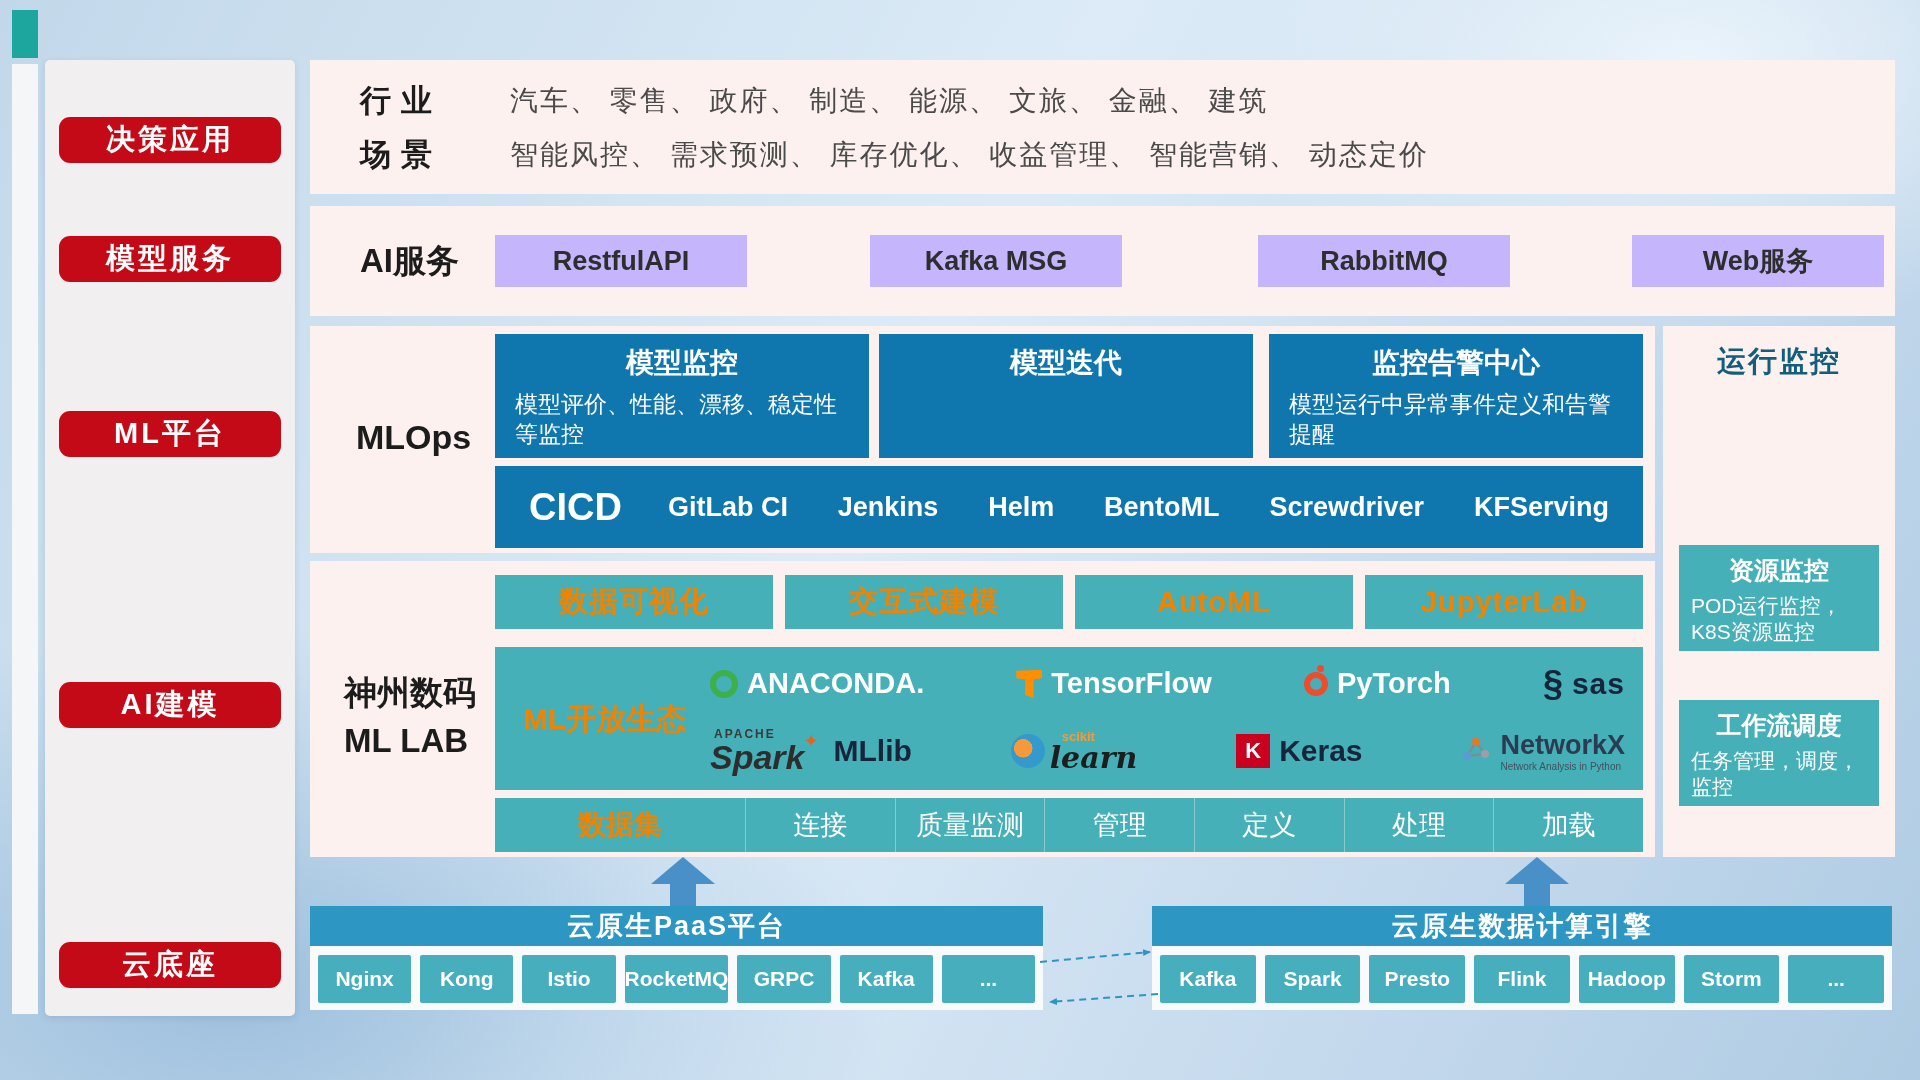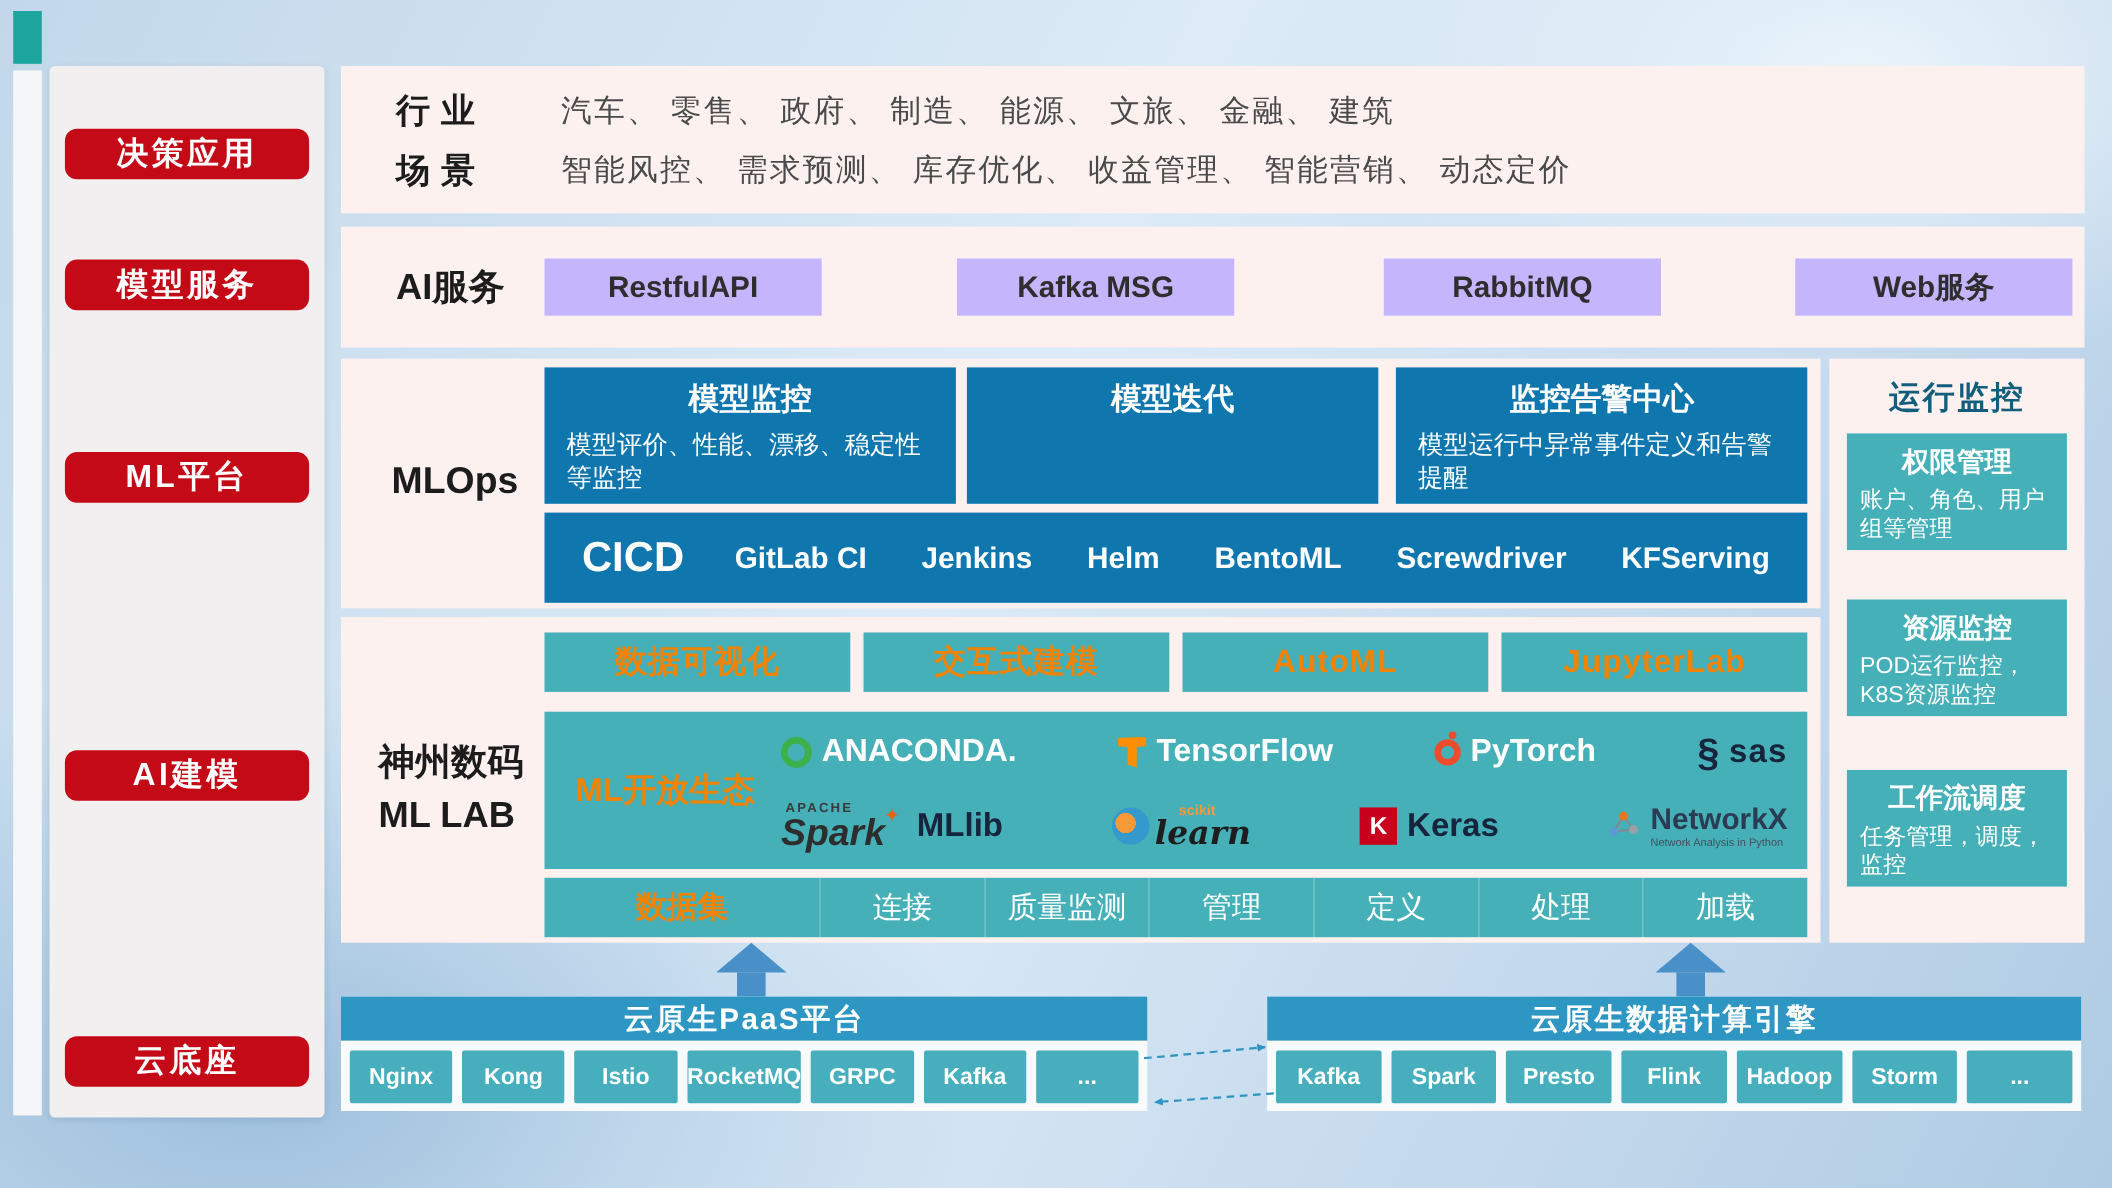--- a/index.html
+++ b/index.html
@@ -78,21 +78,21 @@
   .ico-sas::before { content:"§"; color:#16243c; font-size:36px; font-weight:bold; }
   .sas-text { font-size:34px; letter-spacing:1px; }
   .spark-stack { display:inline-flex; flex-direction:column; align-items:flex-start; line-height:1; }
   .apache { font-size:12px; color:#3a3a3a; font-weight:bold; letter-spacing:2px; margin-left:4px; }
   .spark-word { position:relative; font-size:34px; font-weight:bold; font-style:italic; color:#2d2d2d; }
   .spark-word::after { content:"✦"; position:absolute; top:-8px; right:-14px; color:#e8631a; font-size:18px; }
   .mllib-text { margin-left:20px; font-size:29px; }
   .ico-scikit { width:34px; height:34px; border-radius:50%; display:inline-block;
     background:radial-gradient(circle at 36% 42%, #f89939 0 31%, #3499cd 32%); }
   .scikit-stack { display:inline-flex; flex-direction:column; line-height:1; margin-left:-4px; }
-  .scikit-top { font-size:13px; color:#f89939; font-weight:bold; margin-left:22px; }
+  .scikit-top { font-size:13px; color:#f89939; font-weight:bold; margin-left:12px; }
   .scikit-word { font-family:"DejaVu Serif","Liberation Serif",serif; font-style:italic; font-weight:bold; font-size:30px; color:#1d1d1d; }
   .ico-keras { width:34px; height:34px; background:#c9001e; color:#fff; display:inline-flex; align-items:center; justify-content:center; font-size:22px; font-weight:bold; }
   .ico-keras::before { content:"K"; }
   .nx-stack { display:inline-flex; flex-direction:column; line-height:1.15; }
   .nx-word { font-size:27px; font-weight:bold; color:#2a3b52; }
   .nx-sub { font-size:10px; color:#44505e; }
   .data-bar { position:absolute; left:185px; top:237px; width:1148px; height:54px; background:#45b0b7; display:flex; align-items:stretch; }
   .data-label { width:250px; display:flex; align-items:center; justify-content:center; color:#f08300; font-size:28px; font-weight:bold; }
   .data-cell { flex:1; display:flex; align-items:center; justify-content:center; color:#fff; font-size:27px; border-left:1px solid rgba(255,255,255,.35); }
 
@@ -166,24 +166,20 @@
         <span class="cicd-item">Helm</span>
         <span class="cicd-item">BentoML</span>
         <span class="cicd-item">Screwdriver</span>
         <span class="cicd-item">KFServing</span>
       </span>
     </div>
   </div>
 
   <div class="panel sec-monitor">
     <div class="monitor-title">运行监控</div>
-    <div class="moncard" style="top:68px">
-      <h4>权限管理</h4>
-      <p>账户、角色、用户组等管理</p>
-    </div>
     <div class="moncard" style="top:219px">
       <h4>资源监控</h4>
       <p>POD运行监控，K8S资源监控</p>
     </div>
     <div class="moncard" style="top:374px">
       <h4>工作流调度</h4>
       <p>任务管理，调度，监控</p>
     </div>
   </div>
 

